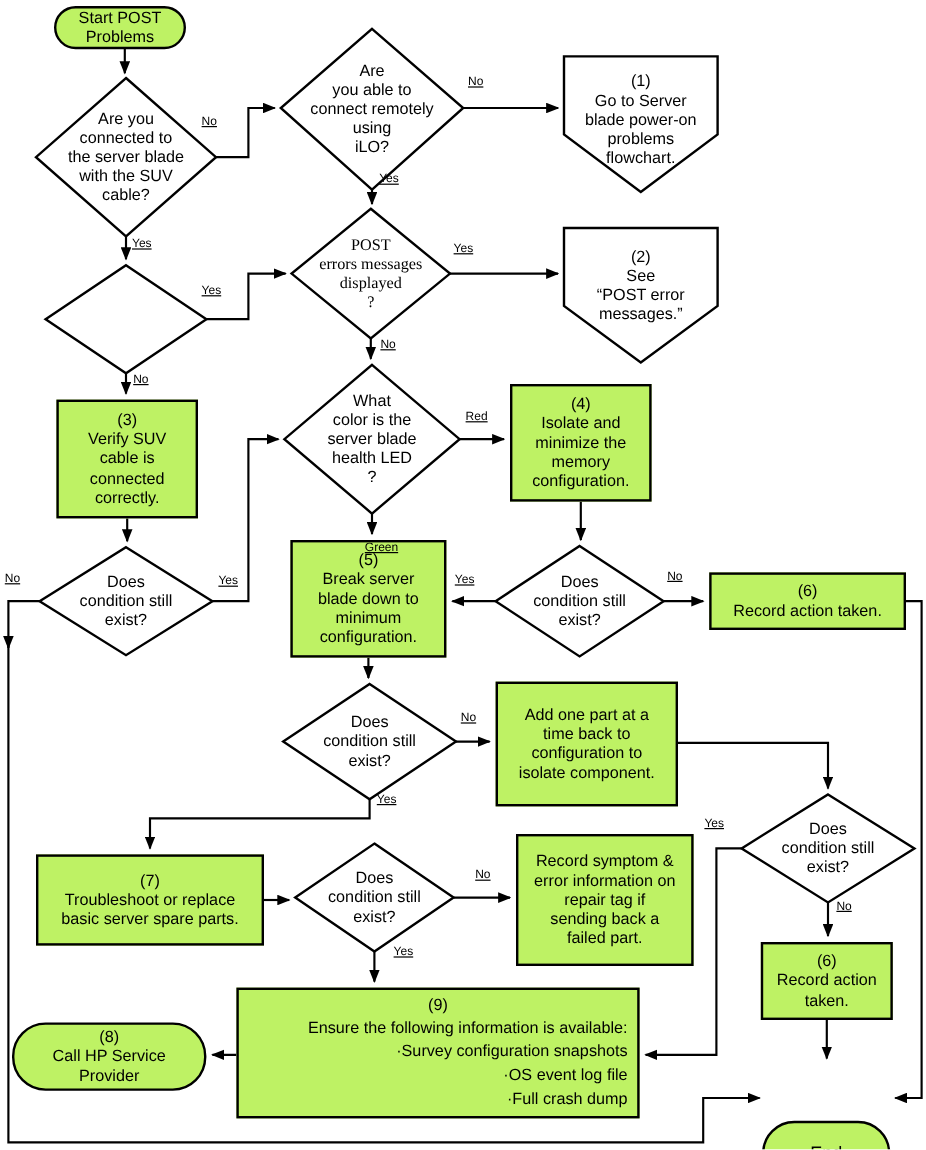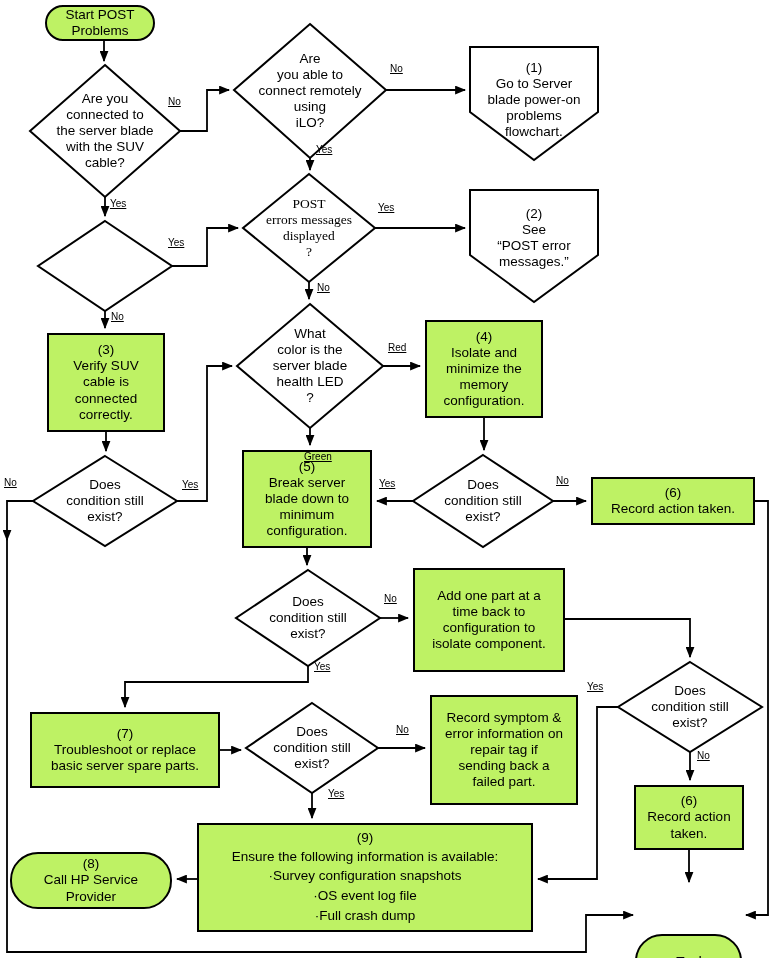--- a/index.html
+++ b/index.html
@@ -13,21 +13,21 @@
     display:flex; align-items:center; justify-content:center; text-align:center;
     white-space:pre-line; font-size:13.5px; line-height:1.2;
   }
   .diamond-text, .penta-text {
     position:absolute; display:flex; align-items:center; justify-content:center;
     text-align:center; white-space:pre-line; font-size:13.5px; line-height:1.2;
   }
   .edge-label { position:absolute; font-size:10px; white-space:nowrap;text-decoration:underline; }
   .n9-inner { display:flex; flex-direction:column; width:100%; height:100%; box-sizing:border-box; padding:5px 8px; }
   .n9-title { text-align:center; font-size:13.5px; line-height:1.25; }
-  .n9-body { text-align:center; font-size:13.5px; line-height:1.45; white-space:pre-line; }
+  .n9-body { text-align:right; font-size:13.5px; line-height:1.45; white-space:pre-line; }
 </style>
 </head>
 <body>
 
 <div id="canvas">
 
   <svg id="wires" width="772" height="958" viewBox="0 0 772 958">
     <defs>
       <marker id="ah" viewBox="0 0 10 8" refX="9" refY="4" markerWidth="11" markerHeight="9" orient="auto" markerUnits="userSpaceOnUse">
         <path d="M0,0 L10,4 L0,8 z" fill="#000"></path>

